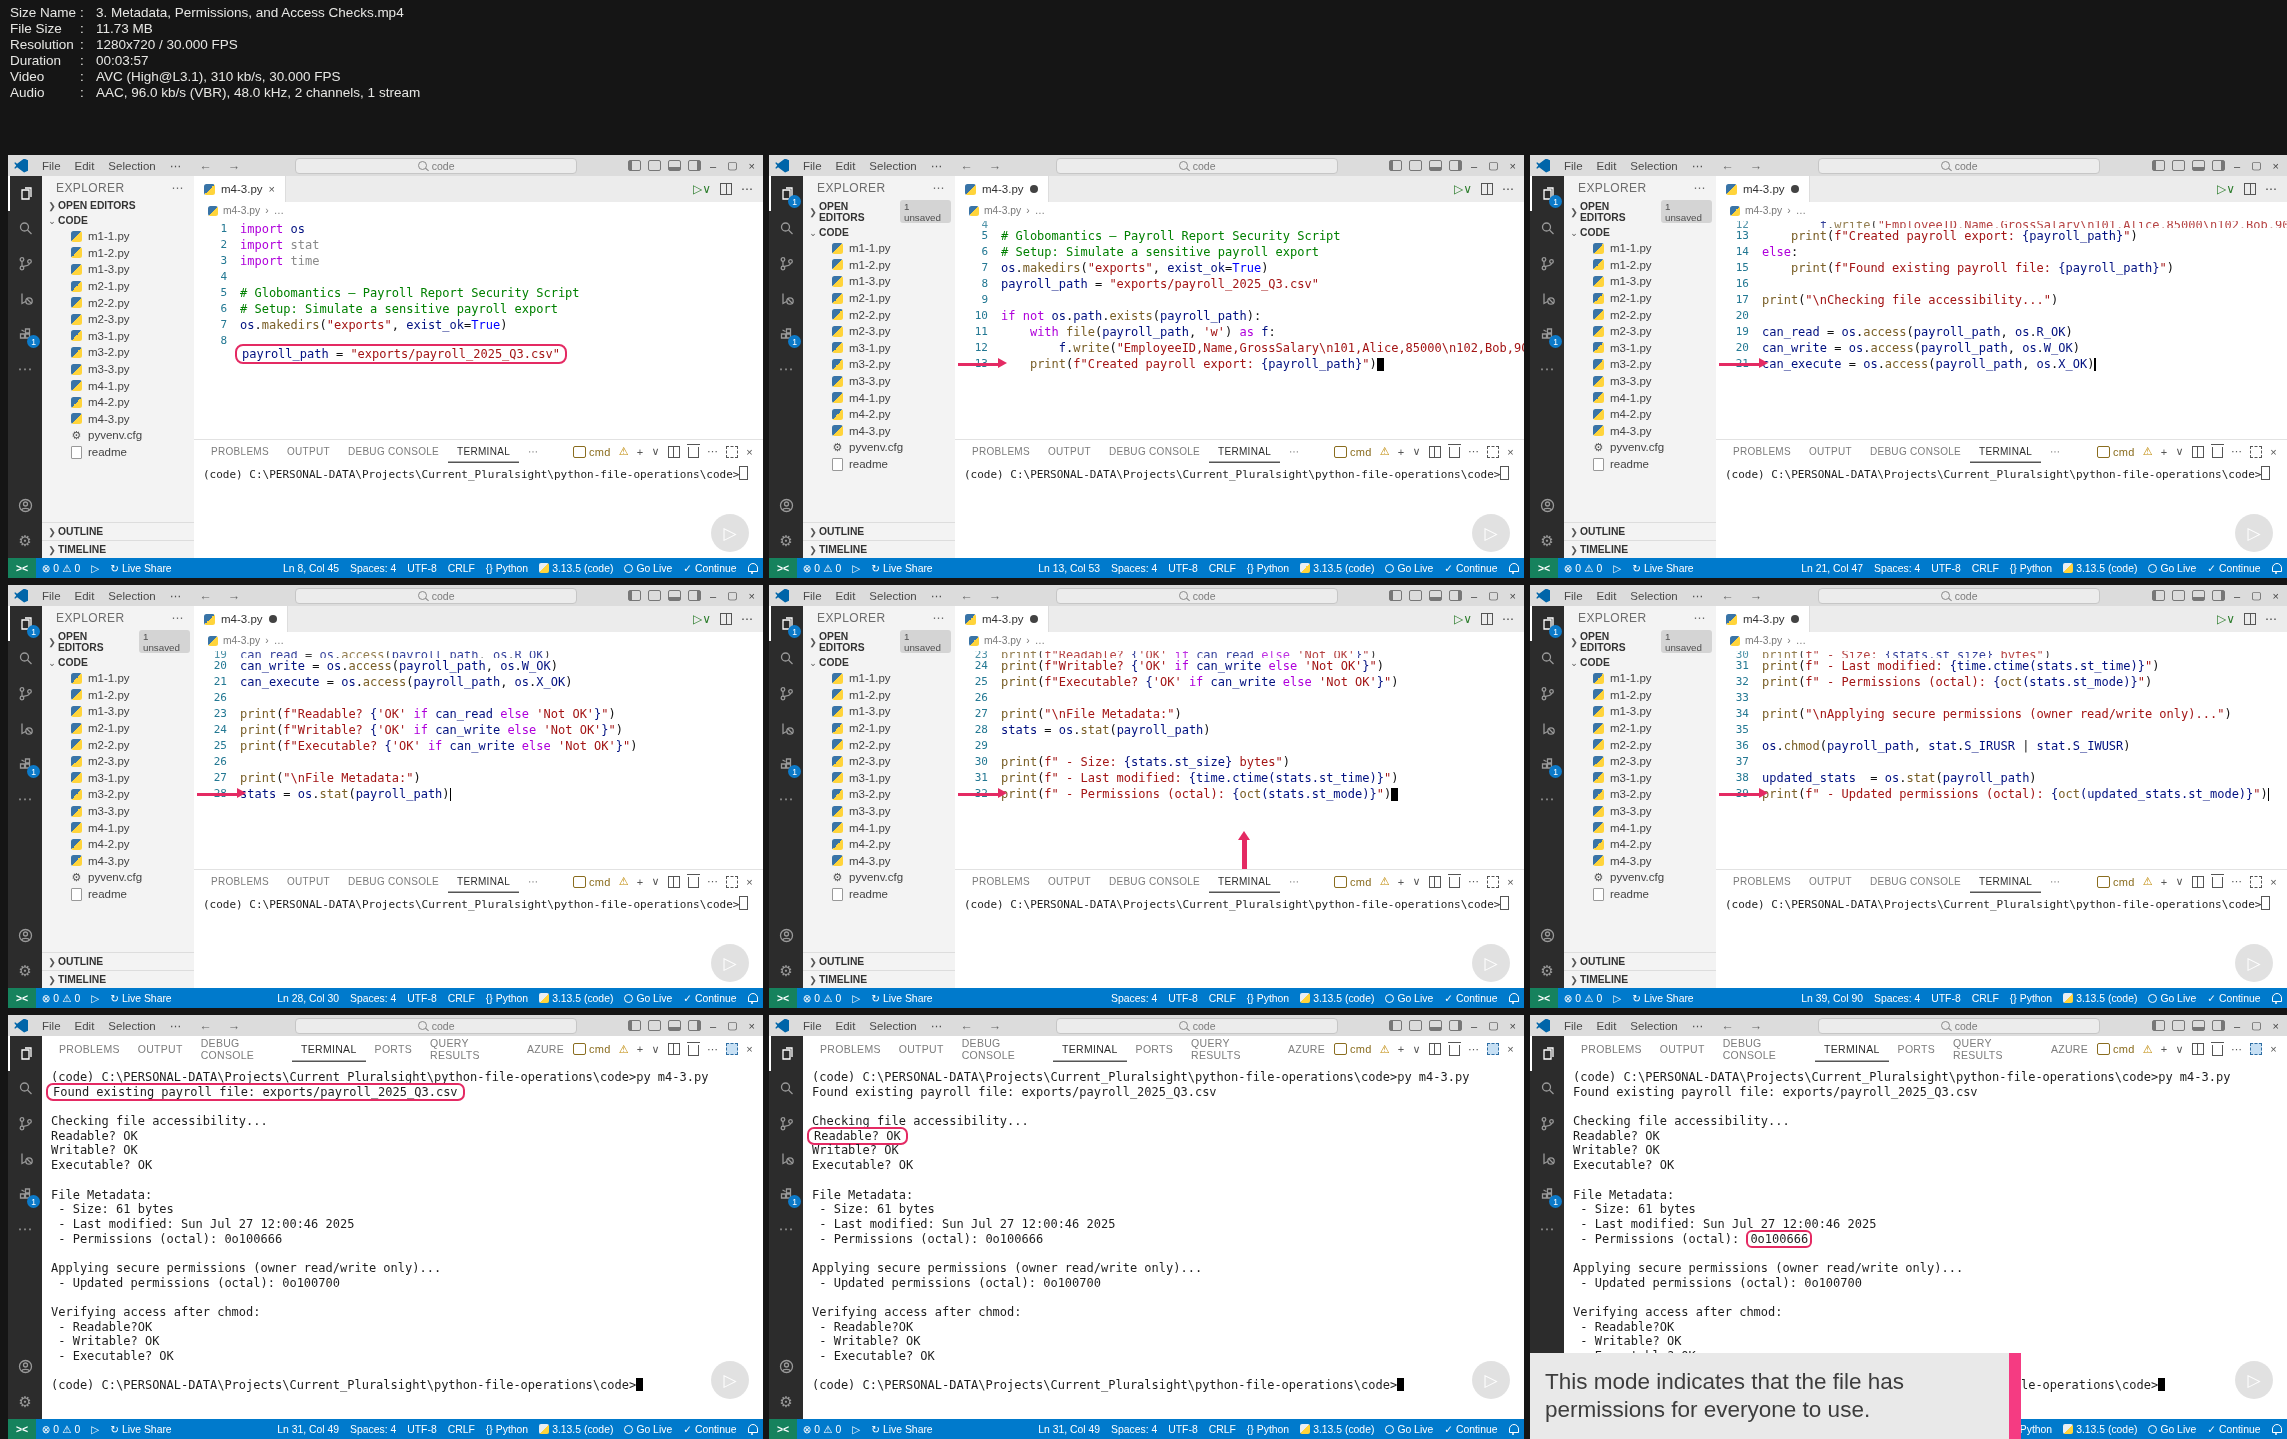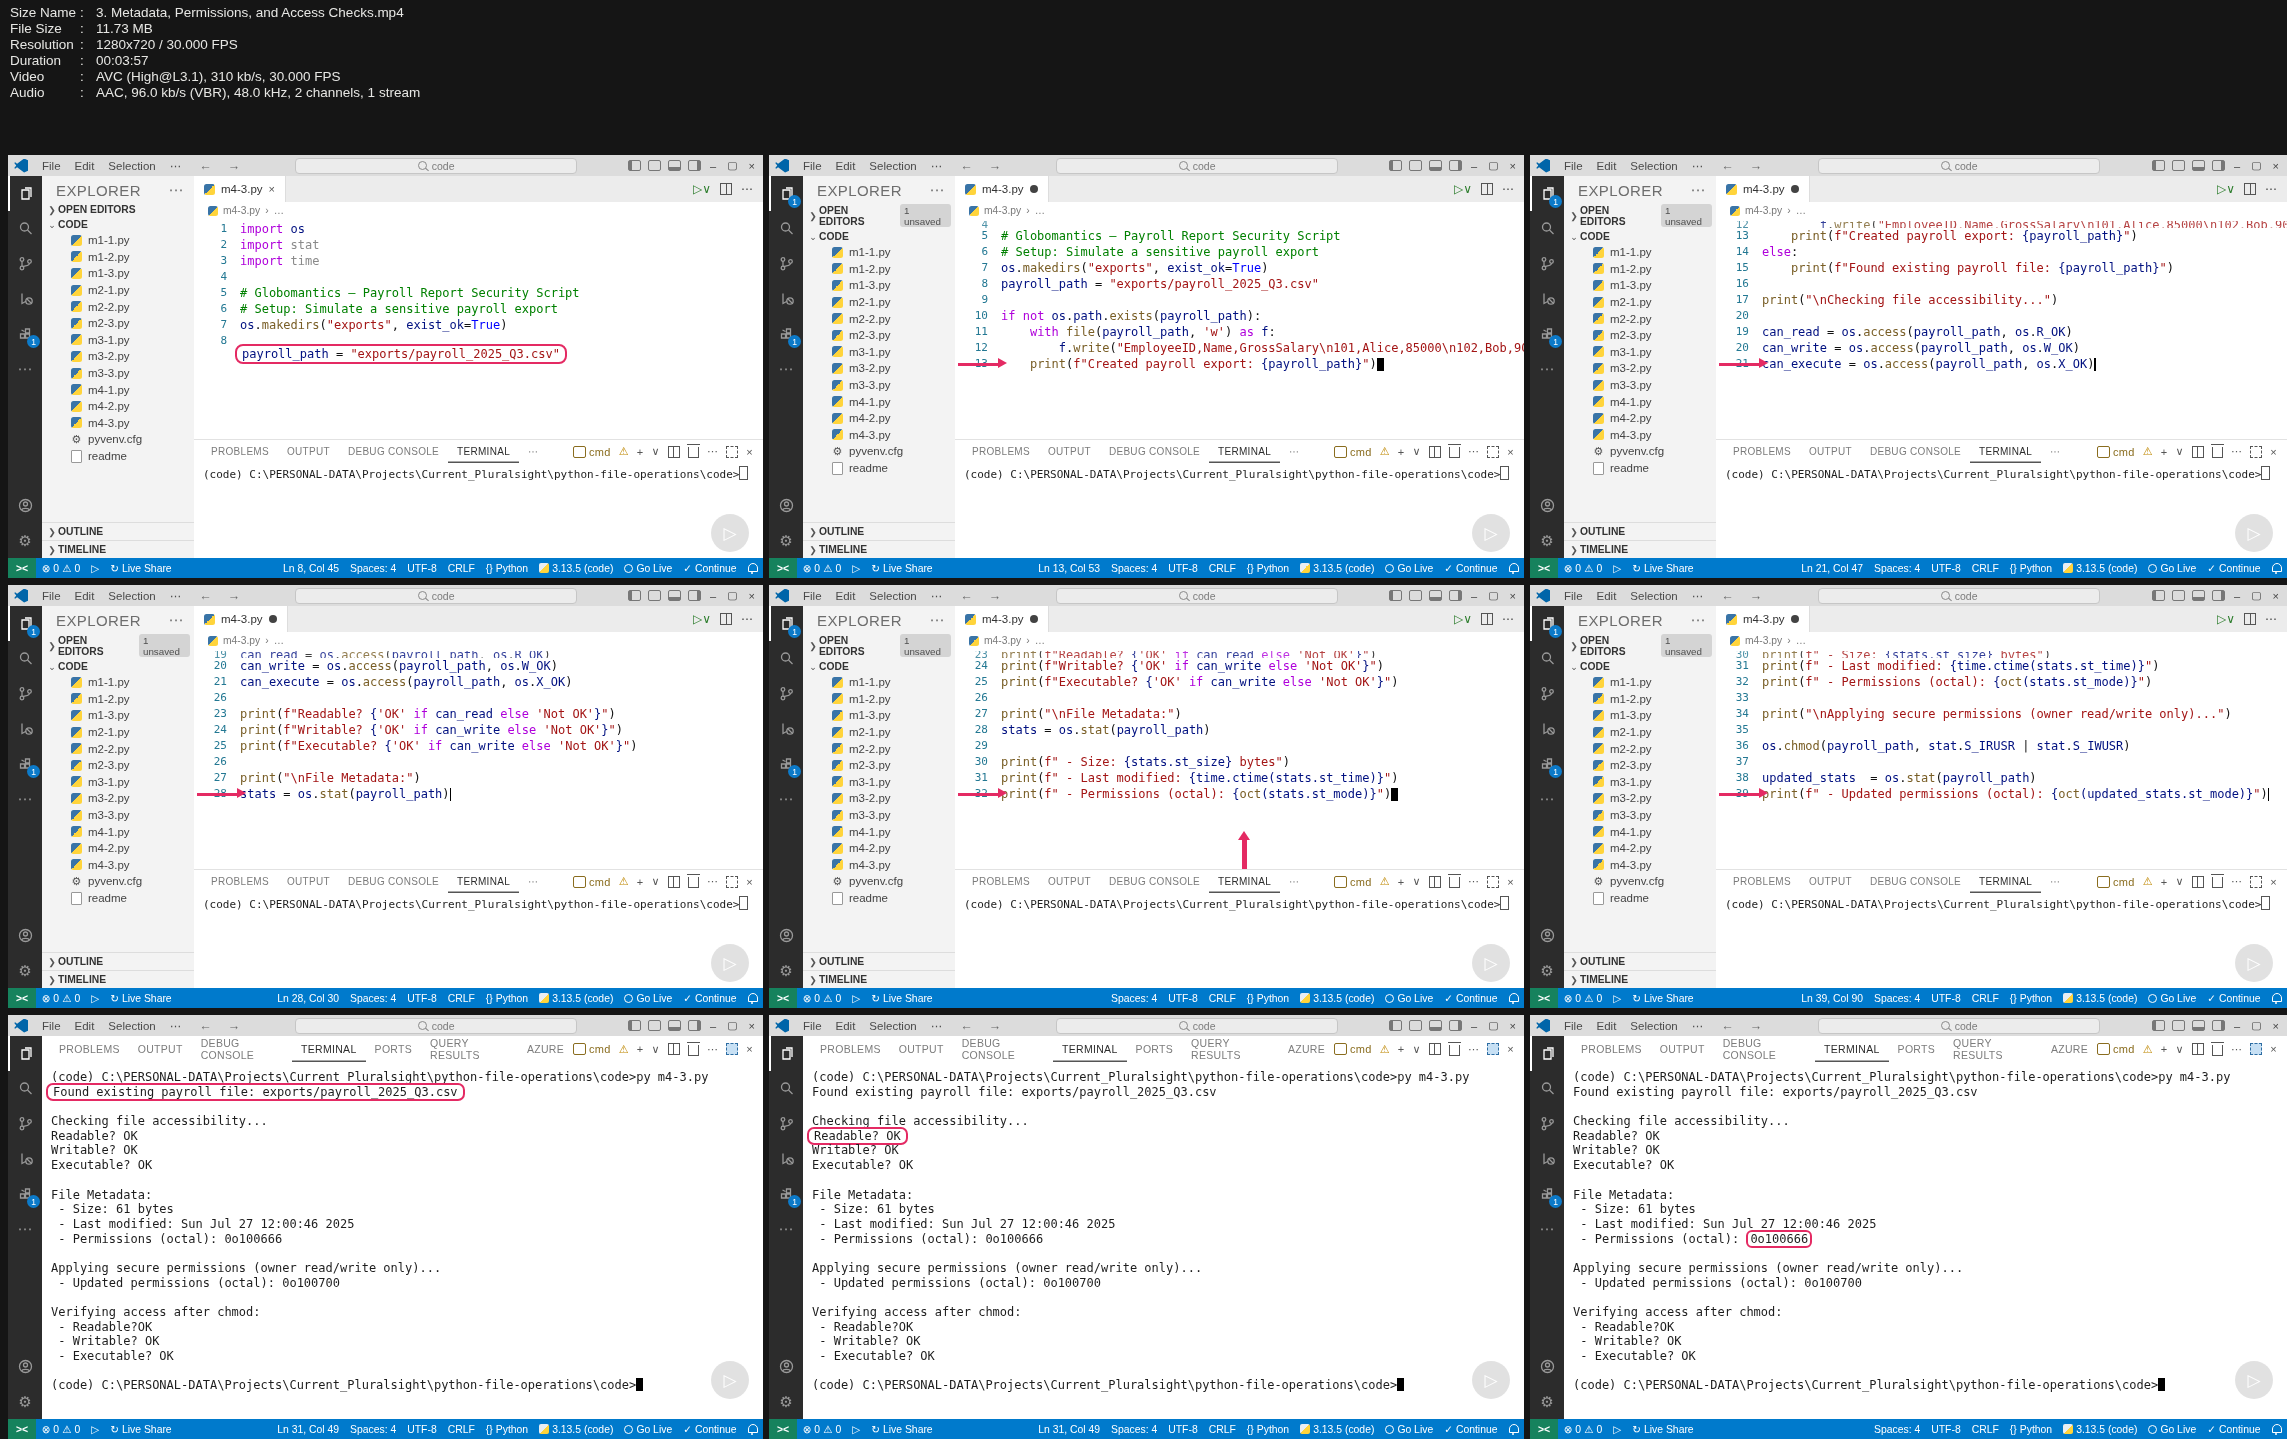--- a/index.html
+++ b/index.html
@@ -44,21 +44,21 @@
   .act svg{width:17px;height:17px;stroke:currentColor;fill:none;stroke-width:1.3;}
   .act .glyph{font-size:15px;line-height:1;}
   .badge{position:absolute;right:2px;bottom:3px;background:#0c7ac9;color:#fff;border-radius:50%;
          width:13px;height:13px;font-size:8.5px;display:flex;align-items:center;justify-content:center;}
   .act-spacer{flex:1;}
 
   
   .sidebar{width:152px;background:#f3f3f3;flex:none;display:flex;flex-direction:column;overflow:hidden;
            font-size:11.5px;color:#3f3f3f;}
   .sb-title{display:flex;justify-content:space-between;align-items:center;padding:5px 10px 3px 14px;
-            font-size:15px;color:#6d6d6d;letter-spacing:.4px;}
+            font-size:12px;color:#6d6d6d;letter-spacing:.4px;}
   .sb-sect{display:flex;align-items:center;font-weight:bold;font-size:10.3px;padding:2px 4px;color:#333;}
   .chev{width:12px;text-align:center;font-size:9px;color:#555;flex:none;font-weight:normal;}
   .badge-unsaved{background:#d4d4d4;border-radius:3px;padding:0.5px 4px;font-weight:normal;font-size:9.8px;color:#4f4f4f;margin-left:7px;}
   .files{flex:1;overflow:hidden;}
   .file{display:flex;align-items:center;gap:6px;height:16.6px;padding-left:29px;color:#434343;}
   .pychip{width:11px;height:11px;border-radius:2.5px;background:linear-gradient(135deg,#3974a7 50%,#ffd43b 50%);flex:none;}
   .gearchip{font-size:11px;color:#555;width:11px;text-align:center;flex:none;line-height:1;}
   .docchip{width:9px;height:11px;border:1px solid #999;border-radius:1px;flex:none;background:#fff;}
   .sb-bottom .sb-sect{border-top:1px solid #ddd;padding:3px 4px;}
 
@@ -2412,14 +2412,17 @@
             <span>Continue</span>
           </div>
           <div class="st">
             <div class="bell"></div>
           </div>
         </div>
       </div>
       <div class="ghost" style="bottom: 40px;">
         <span>▷</span>
       </div>
+      <div class="caption" style="width: 450px; height: 86px; bottom: 0px;">
+        <span>This mode indicates that the file has permissions for everyone to use.</span>
+      </div>
     </div>
   </main>
 
 </body></html>

